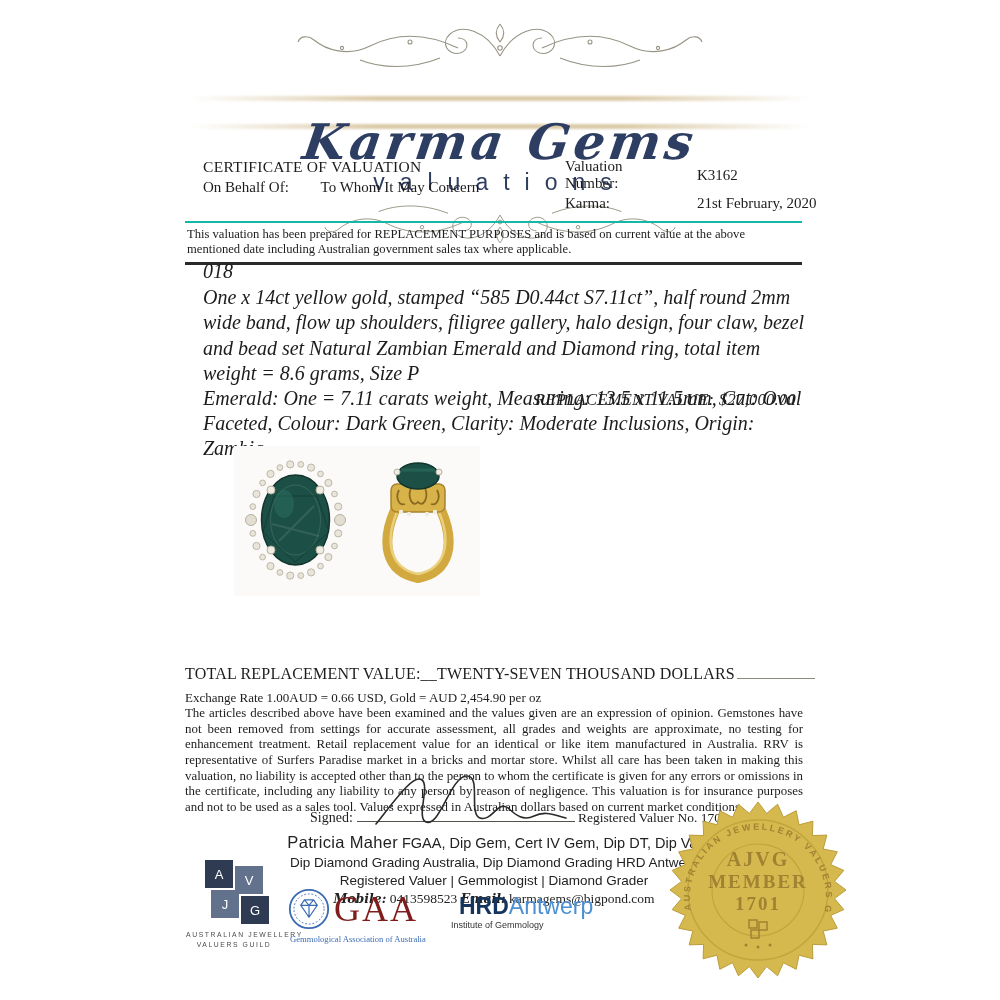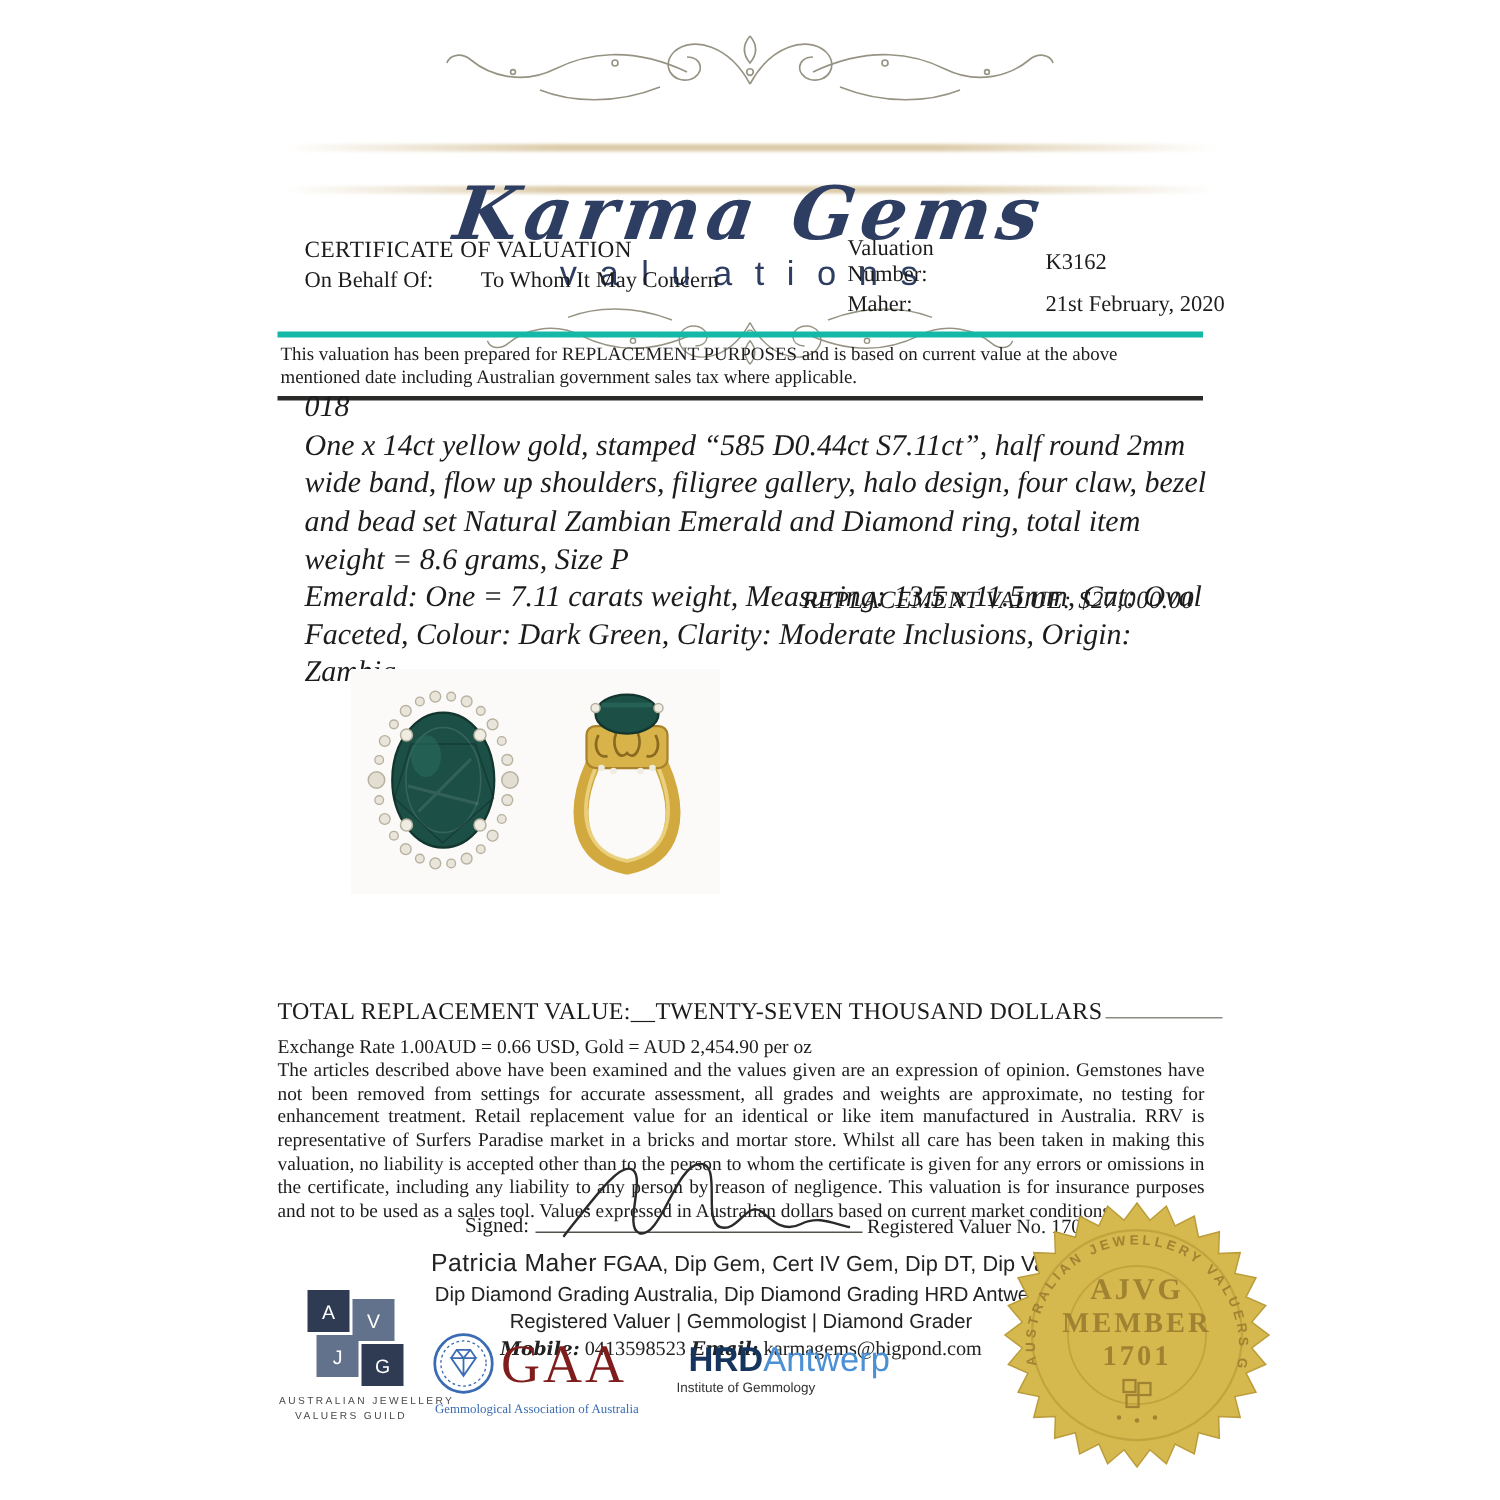--- a/index.html
+++ b/index.html
@@ -34,21 +34,21 @@
   .behalf-label { display:inline-block; }
   .behalf-value { display:inline-block; margin-left:28px; }
   .info-right { position:absolute; left:565px; top:158px; font-size:15px; }
   .info-right .row { display:flex; margin-bottom:3px;align-items:center; }
   .info-right .lbl { width:108px; }
   .info-right .val { margin-left:24px; }
 
   
   .notice {
     position:absolute; left:185px; top:221px; width:617px; font-size:12.6px; line-height:1.18;
-    padding:4px 2px 5px 2px; border-top:4px solid #14b8a6; border-bottom:3px solid #2a2a28;
+    padding:4px 2px 5px 2px; border-top:2px solid #14b8a6; border-bottom:3px solid #2a2a28;
   }
 
   
   .item-block { position:absolute; left:203px; top:259px; width:606px;
     font-style:italic; font-size:20px; line-height:1.26; }
   .item-number { margin-bottom:1px; }
   .replacement-value { position:absolute; left:535px; top:390px; font-style:italic; font-size:16.5px; letter-spacing:.3px; }
 
   
   .photos { position:absolute; left:234px; top:446px; width:246px; height:150px; display:flex;
@@ -154,21 +154,21 @@
       <span class="behalf-label">On Behalf Of:</span>
       <span class="behalf-value">To Whom It May Concern</span>
     </div>
   </div>
   <div class="info-right">
     <div class="row">
       <span class="lbl">Valuation Number:</span>
       <span class="val">K3162</span>
     </div>
     <div class="row">
-      <span class="lbl">Maher:</span>
+      <span class="lbl">Karma:</span>
       <span class="val">21st February, 2020</span>
     </div>
   </div>
 
   <div class="notice">This valuation has been prepared for REPLACEMENT PURPOSES and is based on current value at the above mentioned date including Australian government sales tax where applicable.</div>
 
   <div class="item-block">
     <div class="item-number">018</div>
     <div>One x 14ct yellow gold, stamped “585 D0.44ct S7.11ct”, half round 2mm wide band, flow up shoulders, filigree gallery, halo design, four claw, bezel and bead set Natural Zambian Emerald and Diamond ring, total item weight = 8.6 grams, Size P</div>
     <div>Emerald: One = 7.11 carats weight, Measuring: 13.5 x 11.5mm, Cut: Oval Faceted, Colour: Dark Green, Clarity: Moderate Inclusions, Origin: Zambia</div>

